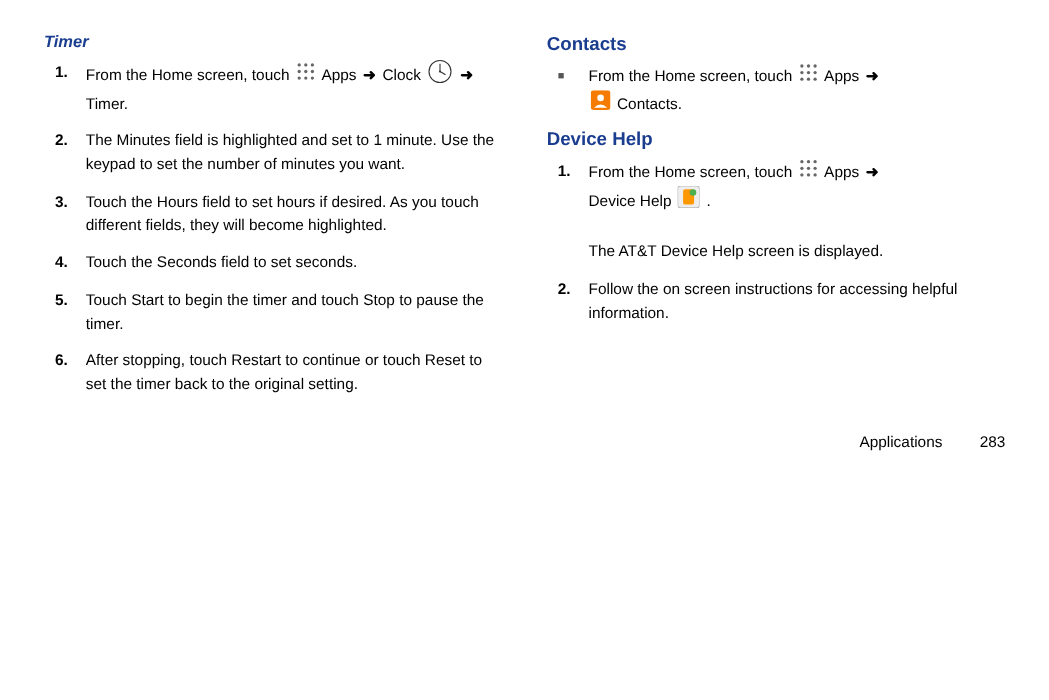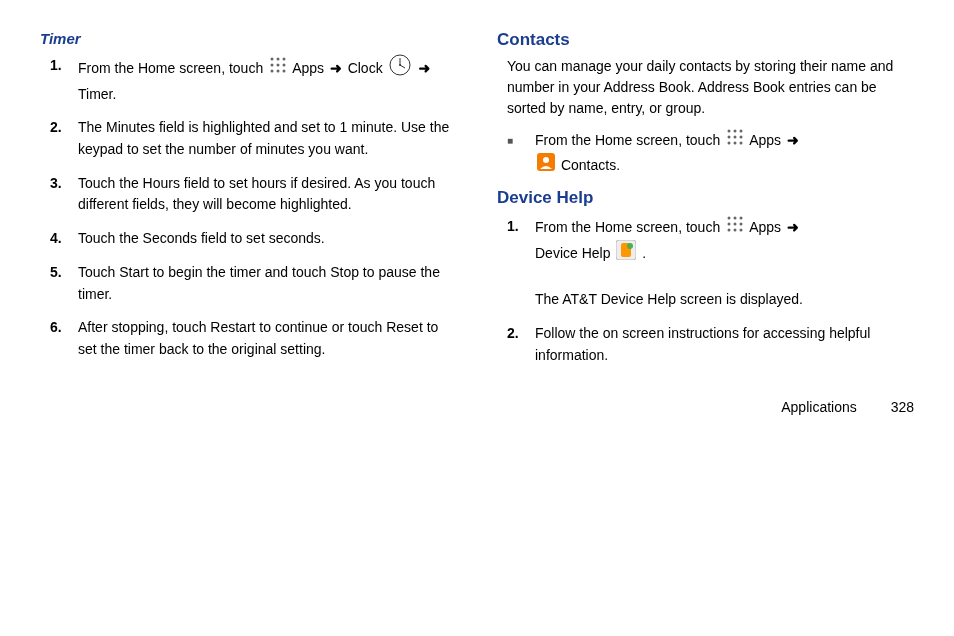--- a/index.html
+++ b/index.html
@@ -170,21 +170,20 @@
         <span class="num">6.</span>
         <span class="body">
           <span>After stopping, touch </span><span class="b">Restart</span><span> to continue or touch </span><span class="b">Reset</span><span> to set the timer back to the original setting.</span>
         </span>
       </li>
     </ol>
   </div>
 
   <div class="col">
     <div class="h-section">Contacts</div>
-    <p class="indent">You can manage your daily contacts by storing their name and number in your Address Book. Address Book entries can be sorted by name, entry, or group.</p>
 
     <ul class="bullets">
       <li>
         <span class="sq">■</span>
         <span class="body">
           <span>From the Home screen, touch </span>
           <span class="icon">
             <svg width="18" height="18" viewBox="0 0 18 18">
               <g fill="#666">
                   <circle cx="3" cy="3" r="1.5"></circle>
@@ -253,14 +252,14 @@
       <li>
         <span class="num">2.</span>
         <span class="body">Follow the on screen instructions for accessing helpful information.</span>
       </li>
     </ol>
   </div>
 </div>
 
 <div class="footer">
   <span>Applications</span>
-  <span class="pg">328</span>
+  <span class="pg">283</span>
 </div>
 
 </body></html>

